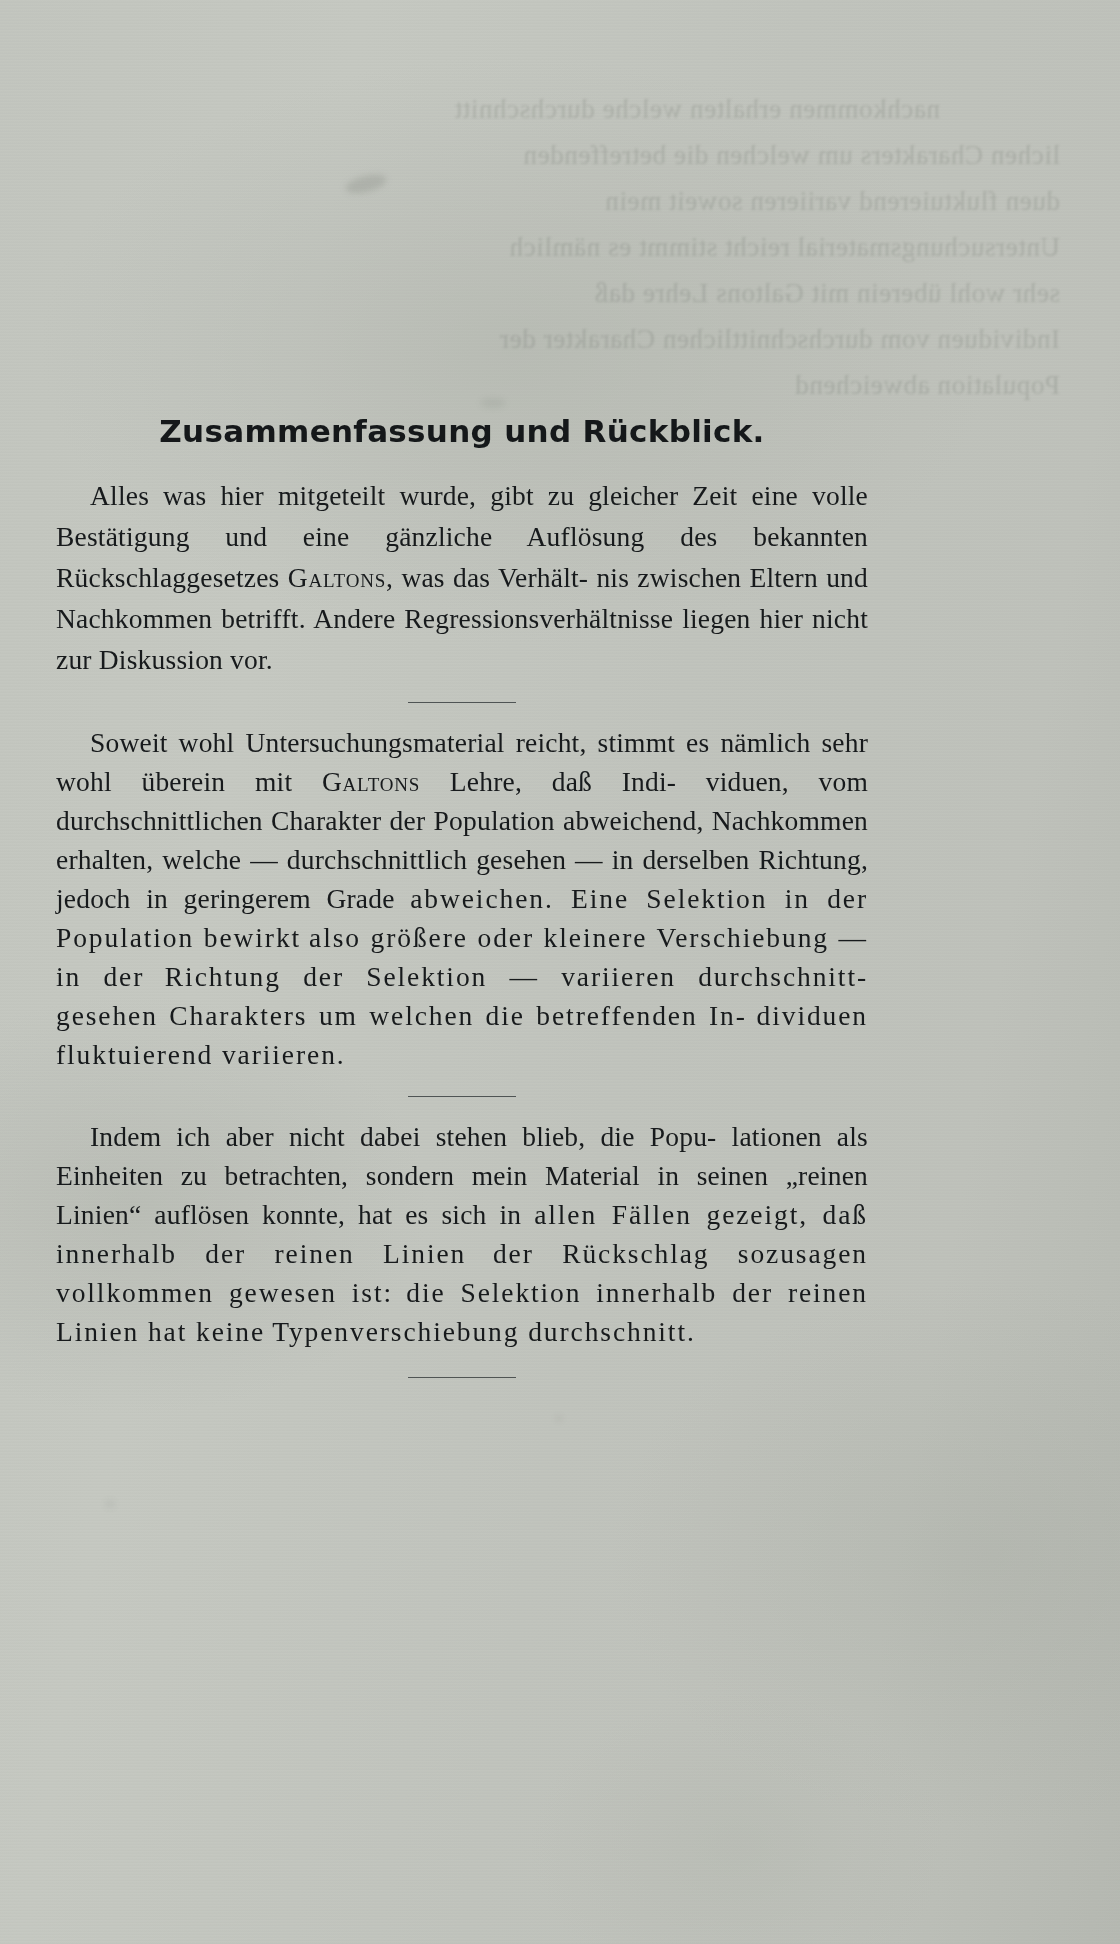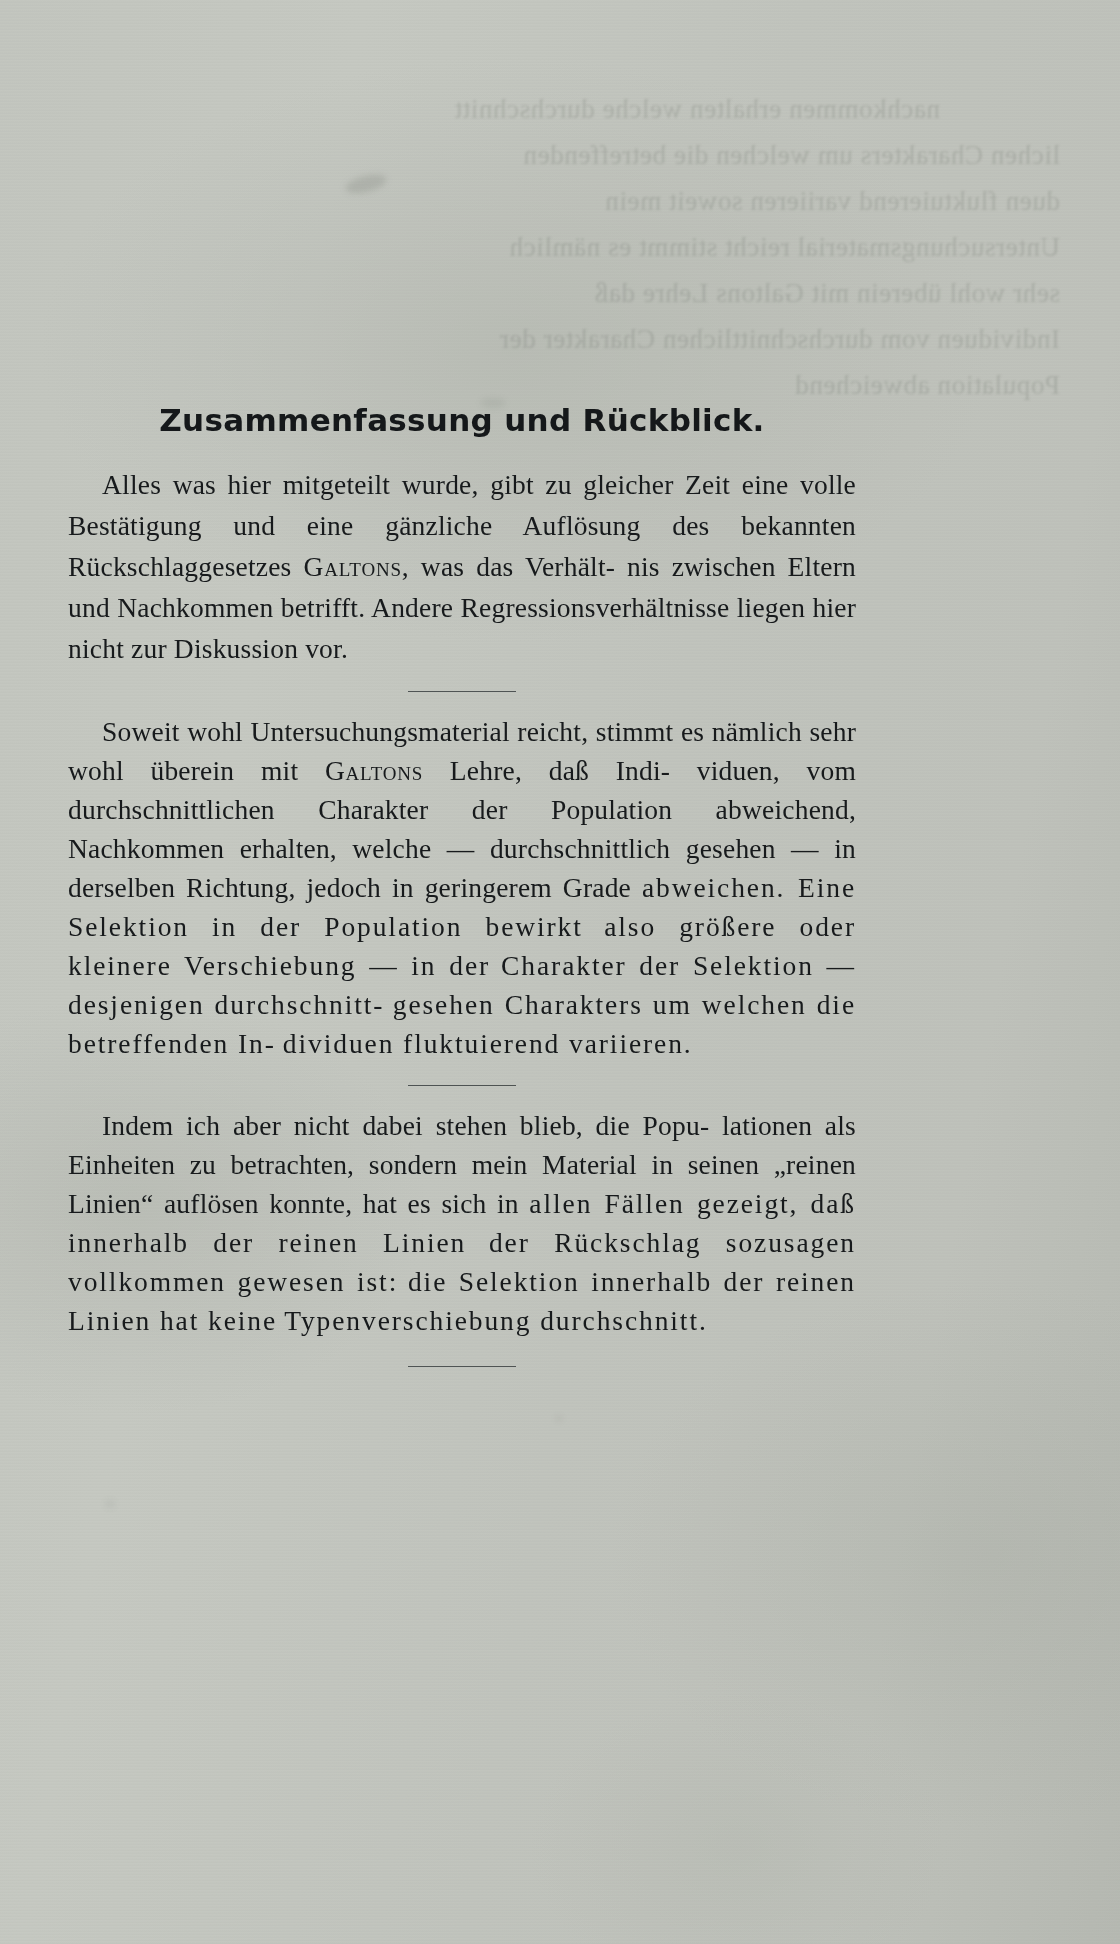--- a/index.html
+++ b/index.html
@@ -66,37 +66,37 @@
   }
   .smudge.s1 { left: 345px; top: 176px; width: 42px; height: 16px; transform: rotate(-14deg); }
   .smudge.s2 { left: 480px; top: 398px; width: 26px; height: 10px; opacity: 0.55; }
   .smudge.s3 { left: 105px; top: 1500px; width: 10px; height: 8px; opacity: 0.5; }
   .smudge.s4 { left: 555px; top: 1415px; width: 8px; height: 7px; opacity: 0.45; }
 
   
   #content {
     position: absolute;
     left: 56px;
-    top: 402px;
+    top: 413px;
     width: 812px;
   }
 
   h1.heading {
     margin: 0 0 26px 0;
     font-family: "DejaVu Sans", sans-serif;
     font-size: 31px;
     font-weight: 700;
     text-align: center;
     color: #15181a;
     letter-spacing: 0.3px;
     text-rendering: optimizeLegibility;
   }
 
   p.para {
-    margin: 12px;
+    margin: 0;
     color: #171a1c;
     text-align: justify;
     text-justify: inter-word;
     font-family: "Liberation Serif", serif;
   }
 
   
   .p1 {
     font-size: 27.5px;
     line-height: 41px;
@@ -171,21 +171,21 @@
     <hr class="divider d1">
 
     <p class="para p2">
       <span>Soweit wohl Untersuchungsmaterial reicht, stimmt es</span>
       <span class="smallcaps-line">nämlich sehr wohl überein mit <span class="smallcaps">Galtons</span> Lehre, daß Indi-</span>
       <span>viduen, vom durchschnittlichen Charakter der Population</span>
       <span>abweichend, Nachkommen erhalten, welche — durchschnittlich</span>
       <span>gesehen — in derselben Richtung, jedoch in geringerem Grade</span>
       <span class="sp">abweichen. Eine Selektion in der Population bewirkt</span>
       <span class="sp">also größere oder kleinere Verschiebung — in der</span>
-      <span class="sp">Charakter der Selektion — desjenigen durchschnitt-</span>
+      <span class="sp">Richtung der Selektion — variieren durchschnitt-</span>
       <span class="sp">gesehen Charakters um welchen die betreffenden In-</span>
       <span class="sp">dividuen fluktuierend variieren.</span>
     </p>
 
     <hr class="divider d2">
 
     <p class="para p3">
       <span>Indem ich aber nicht dabei stehen blieb, die Popu-</span>
       <span>lationen als Einheiten zu betrachten, sondern mein Material</span>
       <span>in seinen „reinen Linien“ auflösen konnte, hat es sich in</span>

